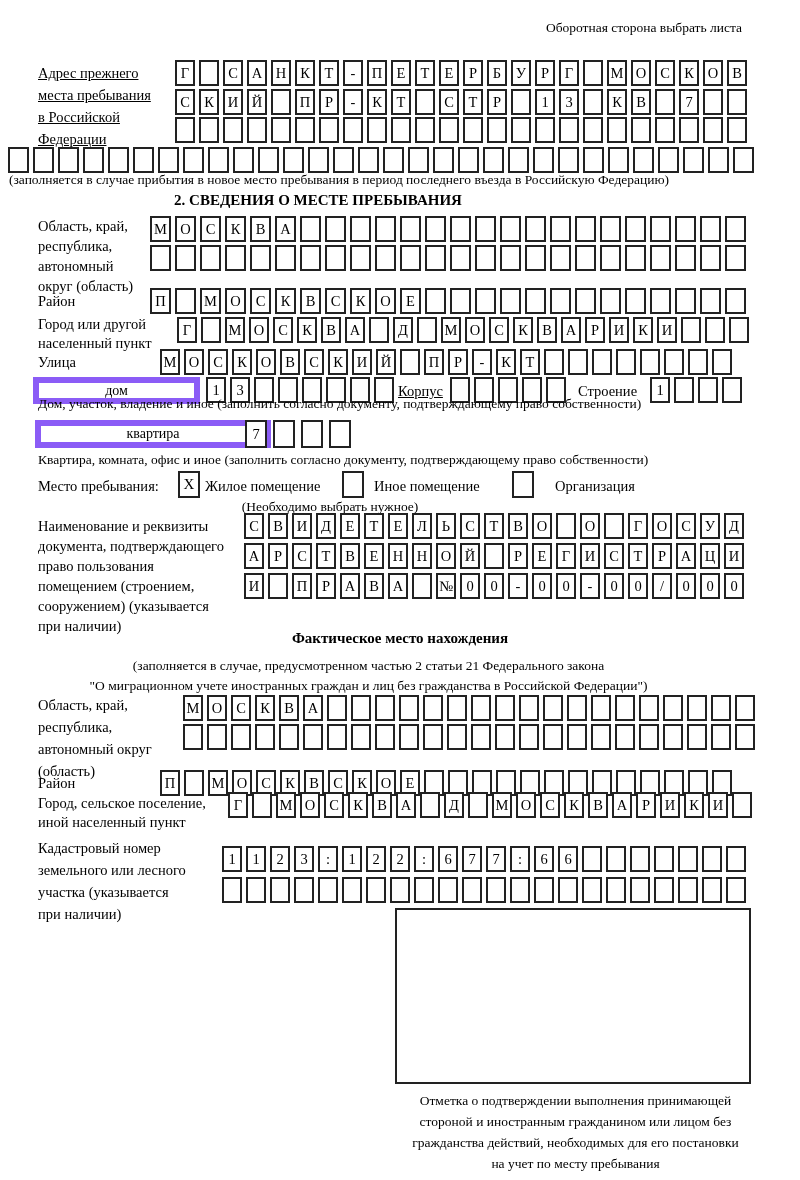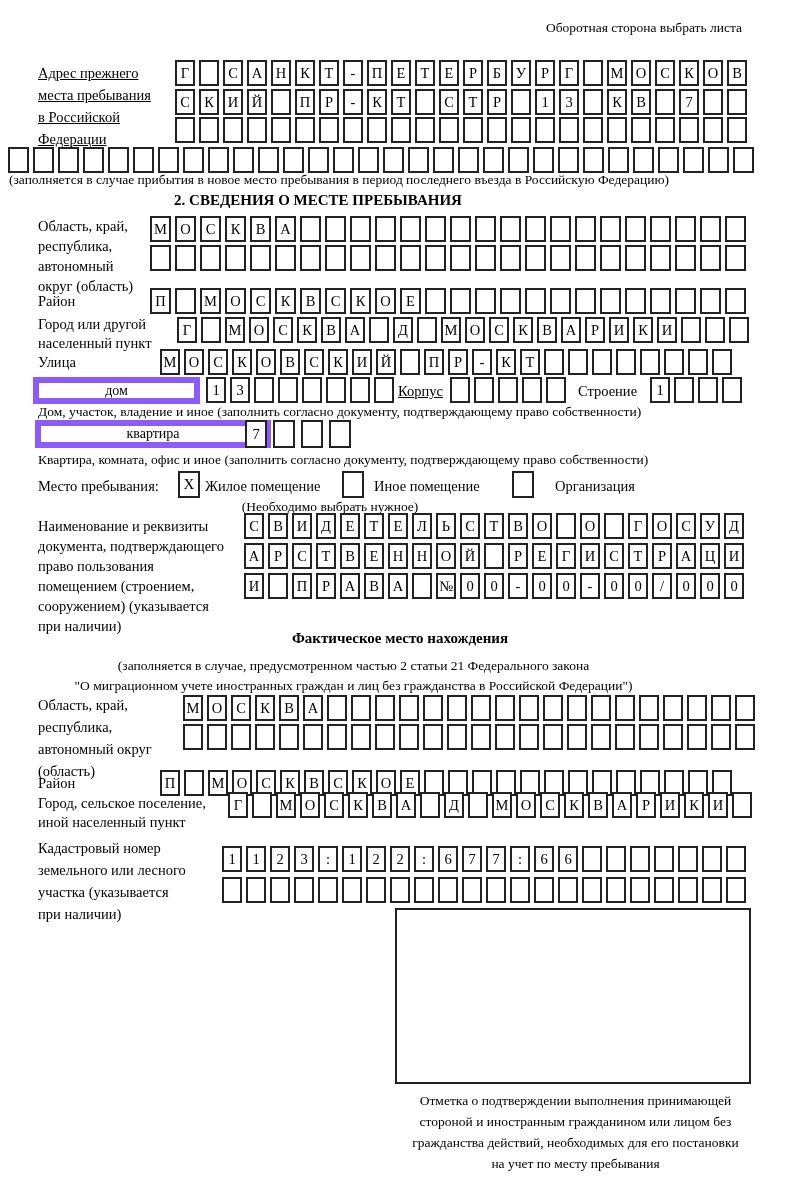--- a/index.html
+++ b/index.html
@@ -320,21 +320,21 @@
       <span class="cell"></span>
       <span class="cell"></span>
     </div>
   <div class="abs lbl" style="left:578px; top:381px;">Строение</div>
   <div class="row" style="left:650px; top:377px;">
       <span class="cell">1</span>
       <span class="cell"></span>
       <span class="cell"></span>
       <span class="cell"></span>
     </div>
-  <div class="abs note" style="left:38px; top:396px;margin-top:8px;">Дом, участок, владение и иное (заполнить согласно документу, подтверждающему право собственности)</div>
+  <div class="abs note" style="left:38px; top:396px;">Дом, участок, владение и иное (заполнить согласно документу, подтверждающему право собственности)</div>
 
   <div class="labelbox" style="left:35px; top:420px; width:236px; height:28px;">квартира</div>
   <div class="row w22 sp6" style="left:245px; top:420px;">
       <span class="cell">7</span>
       <span class="cell"></span>
       <span class="cell"></span>
       <span class="cell"></span>
     </div>
   <div class="abs note" style="left:38px; top:452px;">Квартира, комната, офис и иное (заполнить согласно документу, подтверждающему право собственности)</div>
 
@@ -417,21 +417,21 @@
       <span class="cell">-</span>
       <span class="cell">0</span>
       <span class="cell">0</span>
       <span class="cell">/</span>
       <span class="cell">0</span>
       <span class="cell">0</span>
       <span class="cell">0</span>
     </div>
 
   <div class="abs title center" style="left:0; top:630px; width:800px;">Фактическое место нахождения</div>
-  <div class="abs note center" style="left:0; top:656px; width:700px; line-height:20px;padding-left:7px;">(заполняется в случае, предусмотренном частью 2 статьи 21 Федерального закона
+  <div class="abs note center" style="left:15px; top:656px; width:700px; line-height:20px;padding-left:7px;">(заполняется в случае, предусмотренном частью 2 статьи 21 Федерального закона
 "О миграционном учете иностранных граждан и лиц без гражданства в Российской Федерации")</div>
 
   <div class="abs lbl lh22" style="left:38px; top:694px; width:140px;">Область, край,
 республика,
 автономный округ
 (область)</div>
   <div class="row" style="left:183px; top:695px;">
       <span class="cell">М</span>
       <span class="cell">О</span>
       <span class="cell">С</span>

